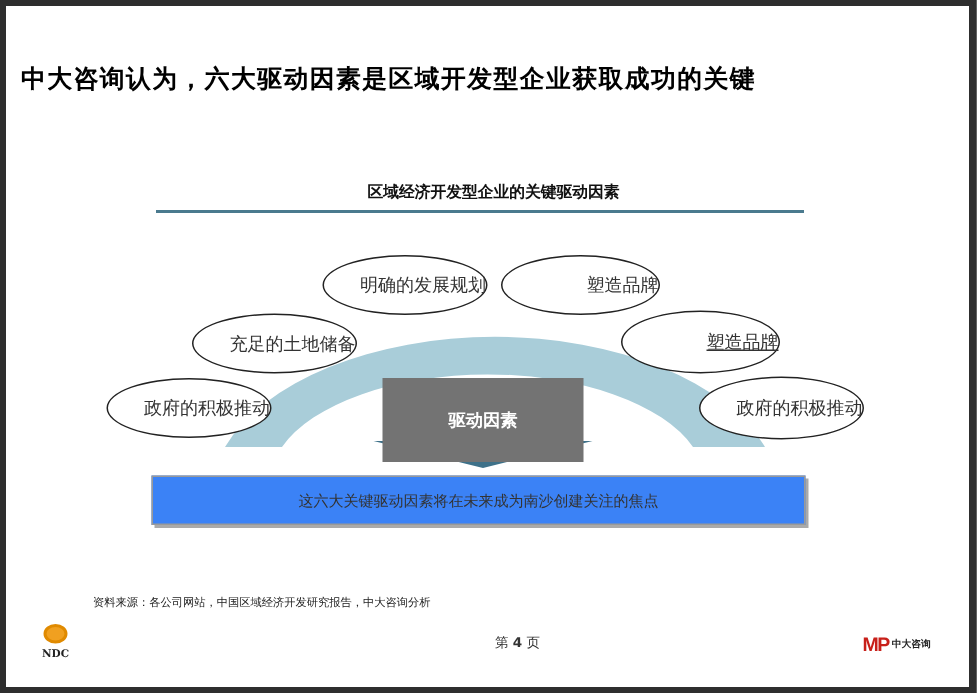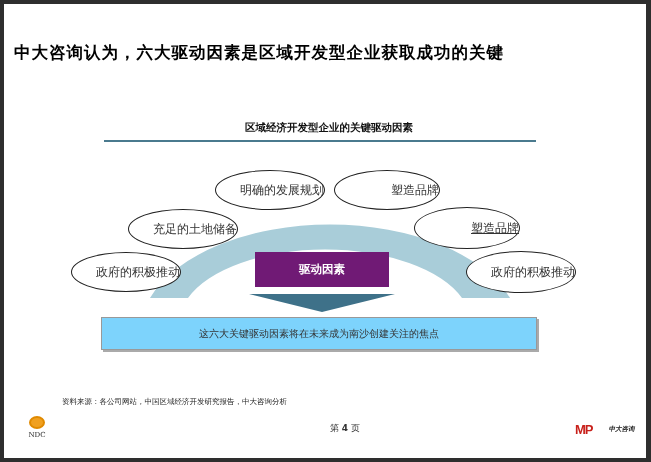--- a/index.html
+++ b/index.html
@@ -8,36 +8,36 @@
     .page { position:absolute; left:4px; top:4px; width:642px; height:454px; background:#fff; }
     .title { position:absolute; left:0; top:38px; width:510px; text-align:center;
              font-family:"DejaVu Serif", serif; font-size:16.5px; font-weight:bold; color:#000000; letter-spacing:1px; }
     .subtitle { position:absolute; left:100px; top:117px; width:450px; text-align:center;
                 font-size:10.5px; font-weight:bold; color:#111; }
     .rule { position:absolute; left:100px; top:136px; width:432px; height:2px; background:#4a7a8e; }
     svg.diagram { position:absolute; left:0; top:0; }
     .oval { position:absolute; border:1px solid #222; border-radius:50%; background:#fff;
             display:flex; align-items:center; justify-content:flex-end;
             font-size:12px; color:#333; }
-    .core { position:absolute; left:255px; top:252px; width:134px; height:35px; background:#701a75;
+    .core { position:absolute; left:255px; top:252px; width:134px; height:56px; background:#737373;
             color:#fff; font-weight:bold; font-size:11.5px; display:flex; align-items:center; justify-content:center; }
-    .conclusion { position:absolute; left:101px; top:317px; width:436px; height:33px; background:#7dd3fc;
+    .conclusion { position:absolute; left:101px; top:317px; width:436px; height:33px; background:#3b82f6;
                   border:1px solid #999; box-shadow:2px 2px 0 #aaa;
                   display:flex; align-items:center; justify-content:center; font-size:10px; color:#333; }
     .source { position:absolute; left:62px; top:397px; font-size:7.5px; color:#222; }
     .pageno { position:absolute; left:0; top:422px; width:642px; text-align:center; font-size:9px; color:#333;margin-left:24px; }
     .pageno b { font-weight:bold; }
-    .logo-ndc { position:absolute; left:24px; top:416px; width:26px; height:28px; }
+    .logo-ndc { position:absolute; left:24px; top:416px; width:26px; height:28px;font-weight:bold; }
     .logo-ndc .ring { position:absolute; left:5px; top:0; width:16px; height:13px; border-radius:50%;
                       background:#f0a020; border:2px solid #e08a00; }
     .logo-ndc .txt { position:absolute; left:0; top:15px; width:26px; text-align:center;
                      font-family:"DejaVu Serif", serif; font-size:7px; color:#222; }
     .logo-mp { position:absolute; left:575px; top:421px; width:60px; height:16px; display:flex; align-items:center; }
     .logo-mp .mp { font-family:"Liberation Sans", sans-serif; font-weight:bold; font-size:13px; color:#c8201a; letter-spacing:-1px; }
-    .logo-mp .cn { font-size:6.5px; font-weight:bold; color:#222; margin-left:16px;font-style:italic; }
+    .logo-mp .cn { font-size:6.5px; font-weight:bold; color:#222; margin-left:2px; }
   </style>
 </head>
 <body>
 
 <div class="page">
   <div class="title">中大咨询认为，六大驱动因素是区域开发型企业获取成功的关键</div>
   <div class="subtitle">区域经济开发型企业的关键驱动因素</div>
   <div class="rule"></div>
 </div>
 

